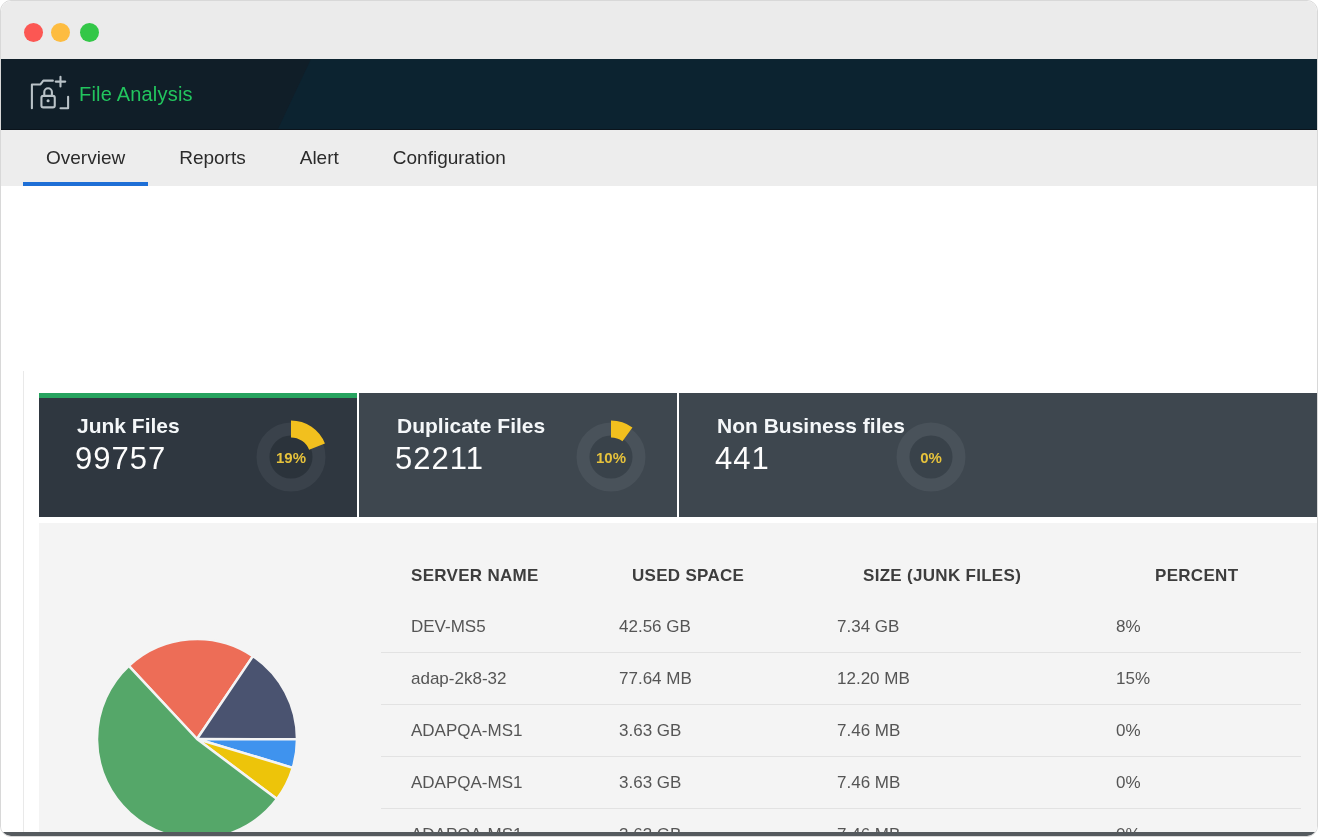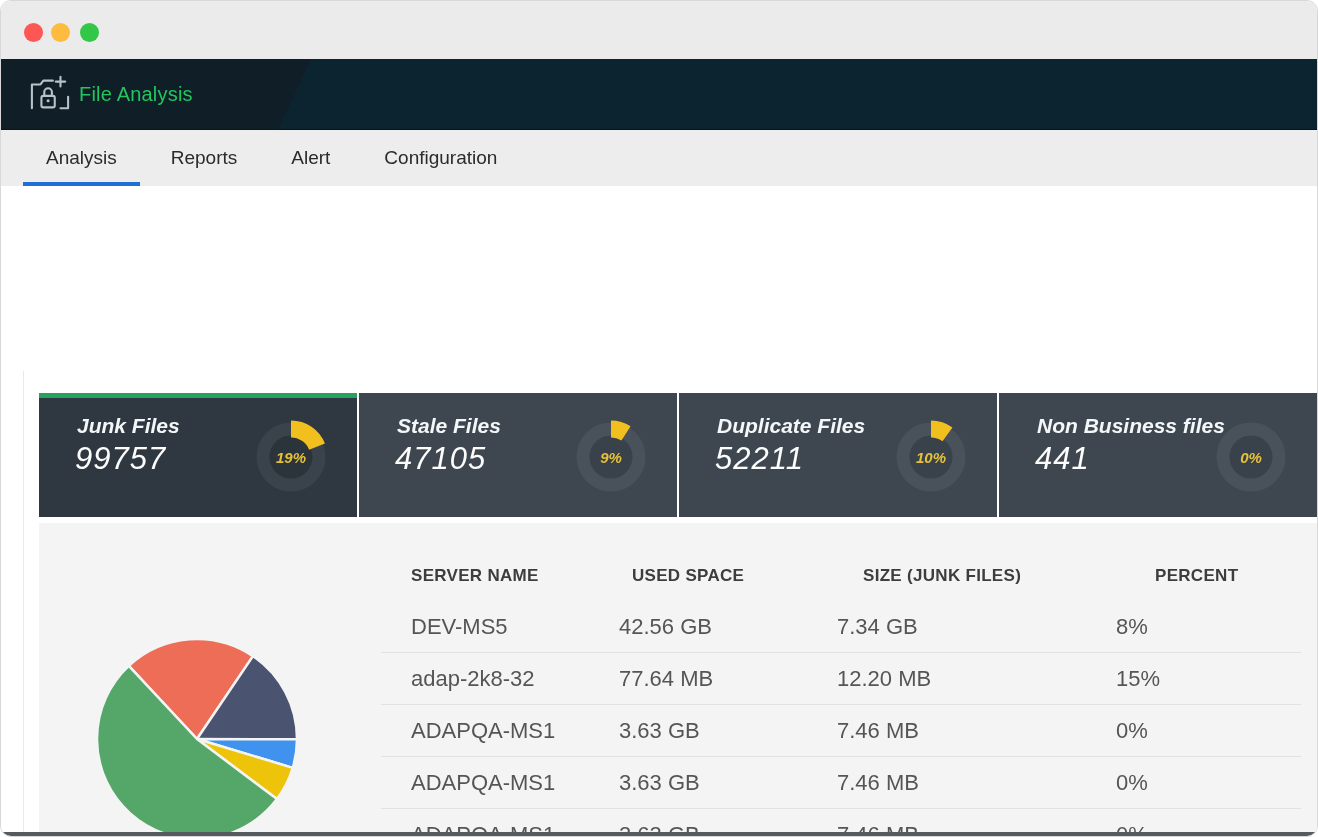--- a/index.html
+++ b/index.html
@@ -30,40 +30,40 @@
           font-size:19px;color:#2b2b2b;cursor:pointer;}
   .tab.active::after{content:"";position:absolute;left:0;right:0;bottom:0;height:4px;background:#1e6fd6;}
 
   
   .content{position:absolute;top:185px;left:0;right:0;bottom:0;background:#ffffff;}
   .left-hairline{position:absolute;left:22px;top:185px;bottom:4px;width:1px;background:#e9e9e9;}
 
   
   .cards{position:absolute;top:207px;left:38px;right:0;height:124px;display:flex;}
   .card{position:relative;width:318px;flex:0 0 auto;background:#3e474f;margin-right:2px;box-sizing:border-box;
-        color:#fff;cursor:pointer;overflow:hidden;font-style:italic;}
+        color:#fff;cursor:pointer;overflow:hidden;}
   .card:last-child{flex:1 1 auto;margin-right:0;}
   .card.active{background:#2f3740;border-top:5px solid #27a35f;}
   .card .title{position:absolute;left:38px;top:21px;font-size:21px;font-weight:600;color:#f4f7f9;white-space:nowrap;}
   .card.active .title{top:16px;}
   .card .value{position:absolute;left:36px;top:48px;font-size:31px;font-weight:300;letter-spacing:1px;color:#fdfdfd;}
   .card.active .value{top:43px;}
   .donut{position:absolute;left:212px;top:24px;width:80px;height:80px;color:#49525a;}
   .card.active .donut{top:19px;color:#3a424b;}
   .donut svg{display:block;}
   .donut .pct{position:absolute;left:0;top:0;width:80px;height:80px;display:flex;align-items:center;
         justify-content:center;font-size:15px;font-weight:700;color:#e6c23c;}
 
   
   .panel{position:absolute;top:337px;left:38px;right:0;height:448px;background:#f4f4f4;}
   .pie-wrap{position:absolute;left:55px;top:113px;width:206px;height:206px;}
 
   
   .dtable{position:absolute;left:342px;top:28px;width:920px;}
-  .trow{display:flex;align-items:center;height:51px;font-size:22px;color:#555;}
+  .trow{display:flex;align-items:center;height:51px;font-size:17px;color:#555;}
   .trow.head{height:50px;font-weight:700;color:#3d3d3d;font-size:17px;letter-spacing:.3px;gap:13px;}
   .trow.sep{border-bottom:1px solid #e2e2e2;}
   .c1{width:238px;padding-left:30px;box-sizing:border-box;}
   .c2{width:218px;}
   .c3{width:279px;}
   .c4{flex:1;}
 </style>
 </head>
 <body>
 
@@ -82,50 +82,39 @@
       <path d="M41 24 V36 H33"></path>
       <path d="M33 3 V13 M28 8 H38"></path>
       <rect x="13" y="23" width="14" height="12" rx="2"></rect>
       <path d="M16 23 v-4 a4 4 0 0 1 8 0 v4"></path>
       <circle cx="20" cy="28" r="1.6" fill="#b9c2c7" stroke="none"></circle>
     </svg>
     <div class="app-title">File Analysis</div>
   </div>
 
   <div class="tabbar">
-    <div class="tab active">Analysis</div>
+    <div class="tab active">Overview</div>
     <div class="tab">Reports</div>
     <div class="tab">Alert</div>
     <div class="tab">Configuration</div>
   </div>
 
   <div class="content">
     <div class="left-hairline"></div>
 
     <div class="cards">
       <div class="card active">
         <div class="title">Junk Files</div>
         <div class="value">99757</div>
         <div class="donut">
             <svg width="80" height="80" viewBox="0 0 80 80">
               <circle cx="40" cy="40" r="28" fill="#2b333b" stroke="currentColor" stroke-width="13"></circle>
               <path d="M 40 12 A 28 28 0 0 1 66.03374160487104 29.69251252482902" fill="none" stroke="#f2c01e" stroke-width="17"></path>
             </svg>
           <div class="pct">19%</div>
-        </div>
-      </div>
-      <div class="card">
-        <div class="title">Stale Files</div>
-        <div class="value">47105</div>
-        <div class="donut">
-            <svg width="80" height="80" viewBox="0 0 80 80">
-              <circle cx="40" cy="40" r="28" fill="#39424a" stroke="currentColor" stroke-width="13"></circle>
-              <path d="M 40 12 A 28 28 0 0 1 55.0031502594119 16.358818085943575" fill="none" stroke="#f2c01e" stroke-width="17"></path>
-            </svg>
-          <div class="pct">9%</div>
         </div>
       </div>
       <div class="card">
         <div class="title">Duplicate Files</div>
         <div class="value">52211</div>
         <div class="donut">
             <svg width="80" height="80" viewBox="0 0 80 80">
               <circle cx="40" cy="40" r="28" fill="#39424a" stroke="currentColor" stroke-width="13"></circle>
               <path d="M 40 12 A 28 28 0 0 1 56.45798706418925 17.34752415750147" fill="none" stroke="#f2c01e" stroke-width="17"></path>
             </svg>

